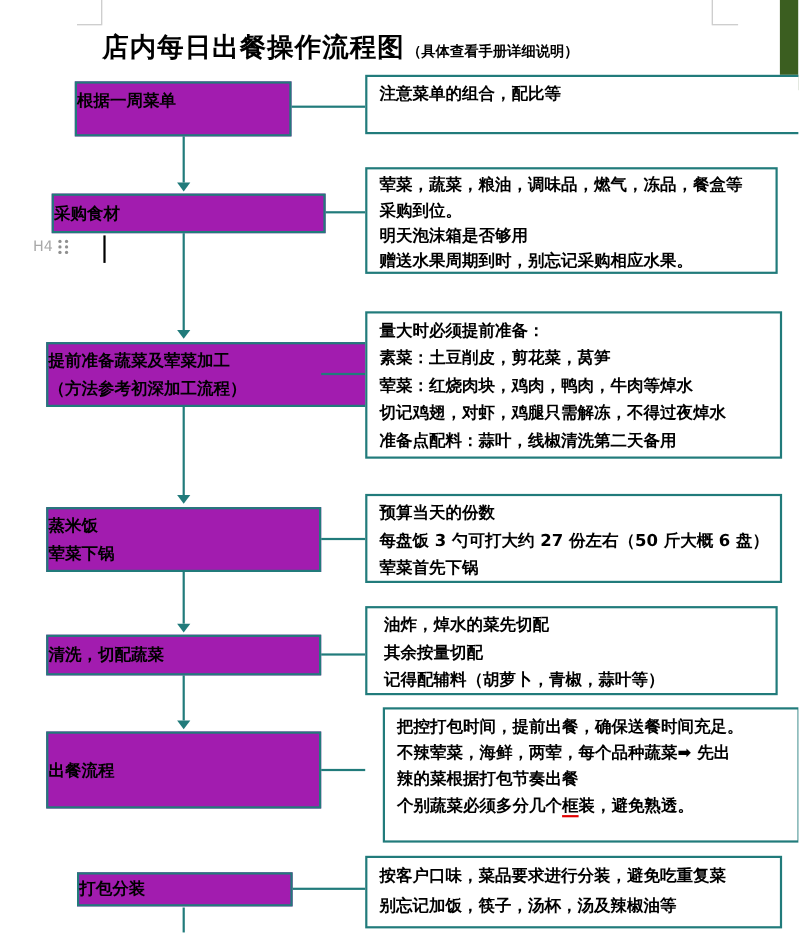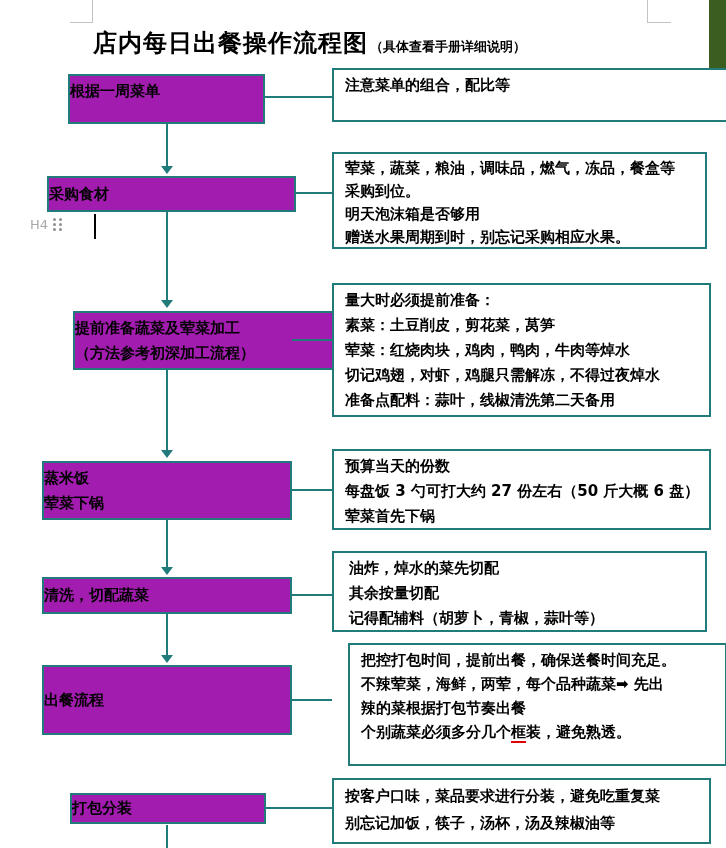--- a/index.html
+++ b/index.html
@@ -35,21 +35,21 @@
   .caret{position:absolute;left:94px;top:214px;width:2px;height:25px;background:#000;}
   
   .fbox{
     position:absolute;border:2px solid var(--teal);background:#a21caf;
     font-weight:700;font-size:15px;text-align:center;
     display:flex;flex-direction:column;justify-content:center;align-items:flex-start;
     line-height:25px;white-space:nowrap;
   }
   .b1{left:68px;top:74px;width:197px;height:50px;justify-content:flex-start;padding-top:3px;}
   .b2{left:47px;top:176px;width:249px;height:36px;}
-  .b3{left:42px;top:311px;width:300px;height:59px;margin-left:31px;}
+  .b3{left:42px;top:311px;width:300px;height:59px;}
   .b4{left:42px;top:461px;width:250px;height:59px;}
   .b5{left:42px;top:577px;width:250px;height:37px;}
   .b6{left:42px;top:665px;width:250px;height:70px;}
   .b7{left:70px;top:793px;width:196px;height:31px;}
   
   .varrow{position:absolute;left:160px;width:14px;display:flex;flex-direction:column;align-items:center;}
   .varrow .shaft{width:2px;background:var(--teal);flex:1;}
   .varrow .head{width:0;height:0;border-left:6px solid transparent;border-right:6px solid transparent;border-top:8px solid var(--teal);}
   .a1{top:124px;height:50px;}
   .a2{top:212px;height:96px;}

